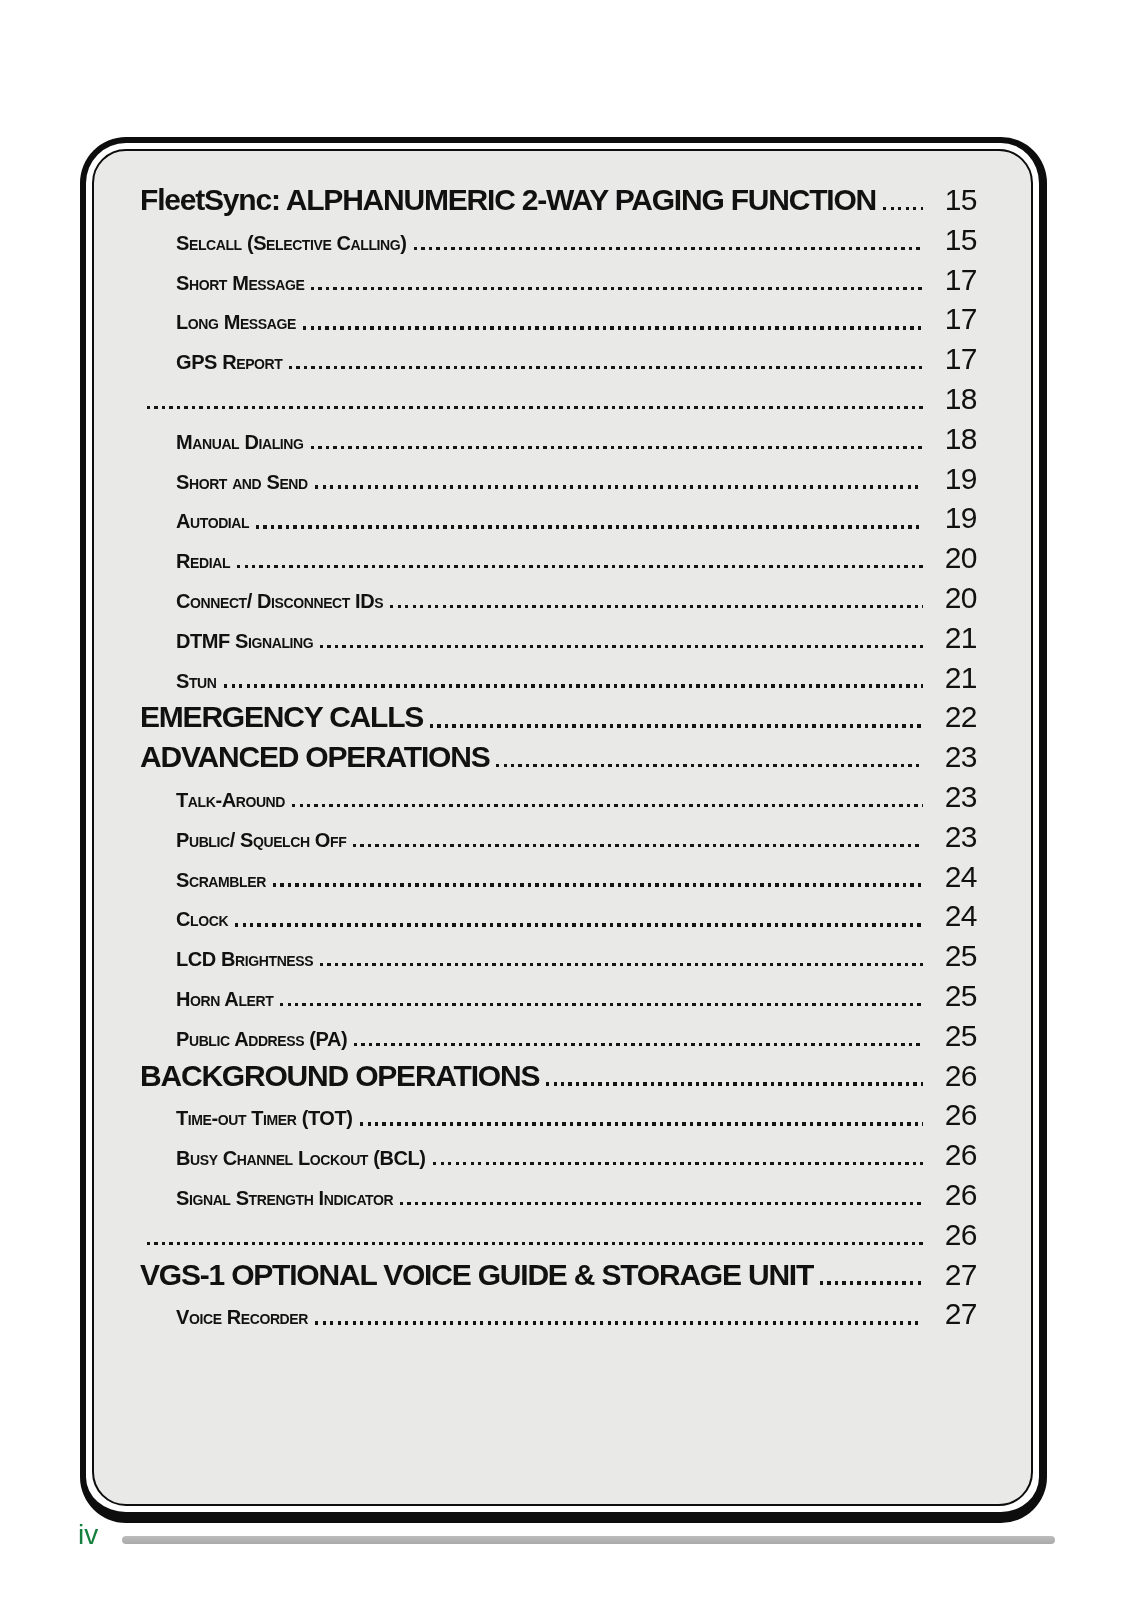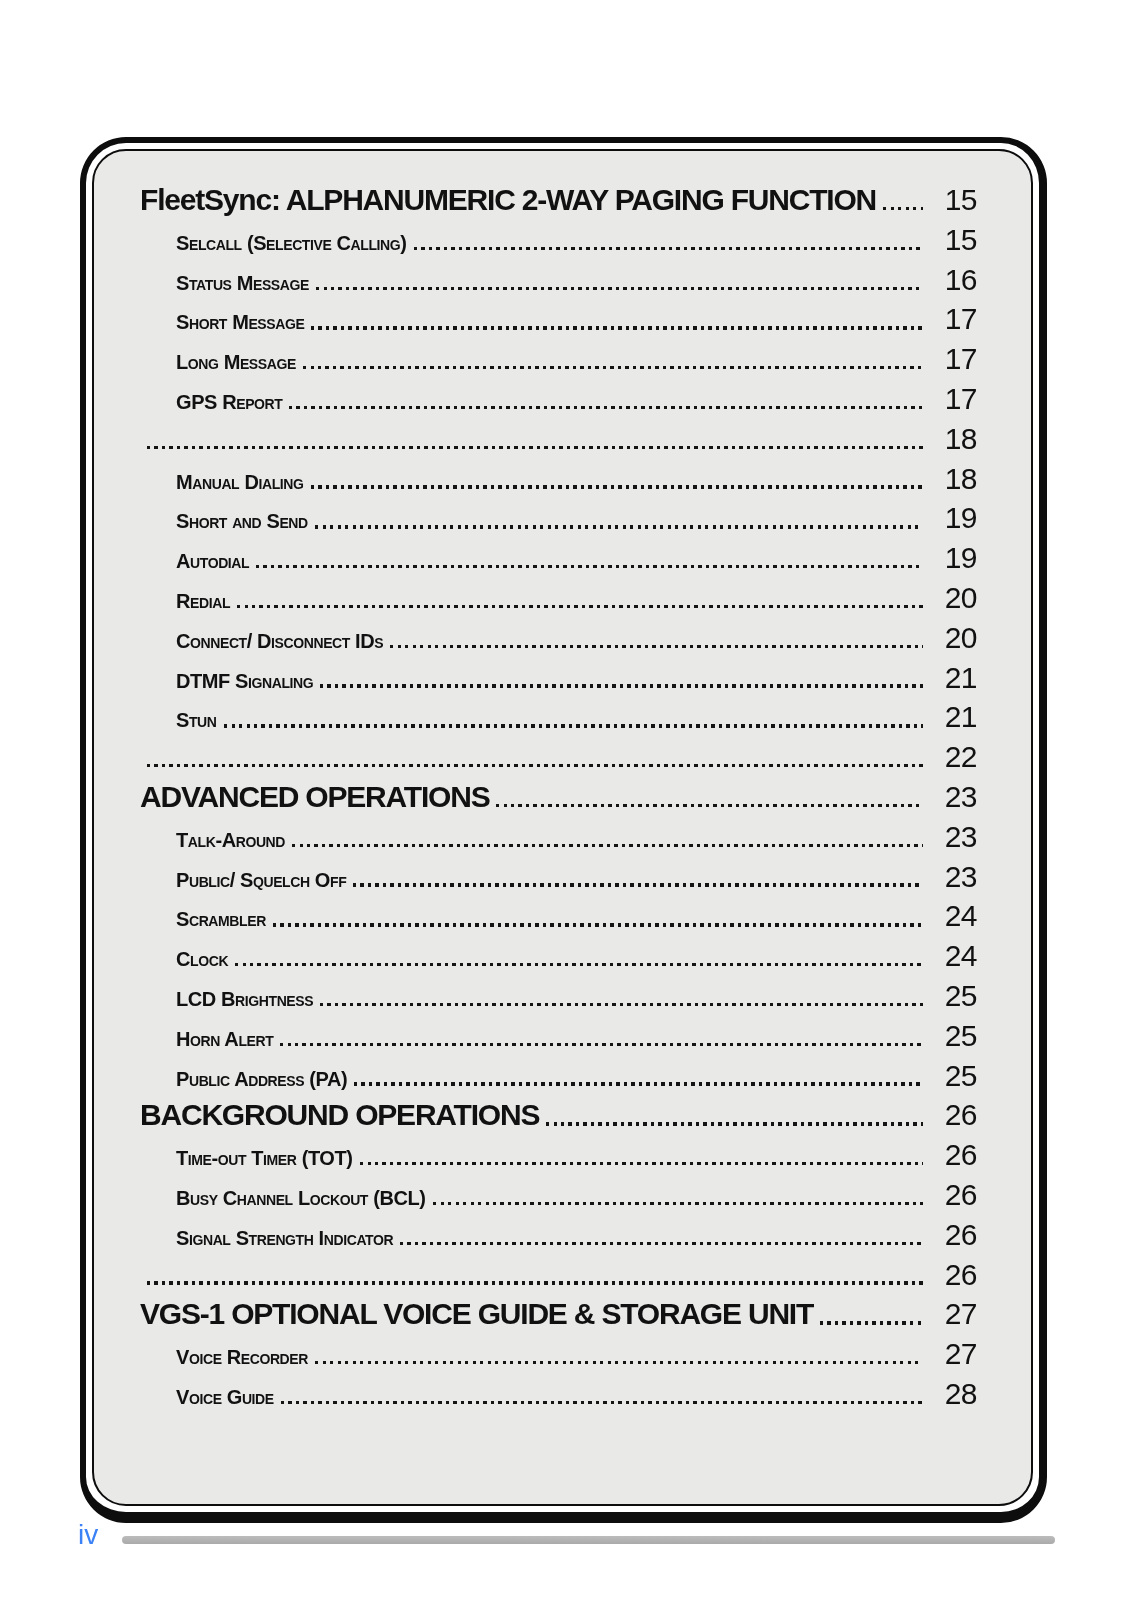--- a/index.html
+++ b/index.html
@@ -88,21 +88,21 @@
     top: 1519px;
     width: 1129px;
     height: 50px;
   }
   .footer .roman {
     position: absolute;
     left: 78px;
     top: 0;
     font-size: 28px;
     font-weight: 400;
-    color: #3b82f6;
+    color: #15803d;
   }
   .footer .rule {
     position: absolute;
     left: 122px;
     top: 17px;
     width: 933px;
     height: 8px;
     border-radius: 4px;
     background: linear-gradient(180deg, #bcbcbc 0%, #aaaaaa 100%);
   }
@@ -119,25 +119,20 @@
     <span class="label">FleetSync: ALPHANUMERIC 2-WAY PAGING FUNCTION</span>
     <span class="leader"></span>
     <span class="page-num">15</span>
   </div>
           <div class="toc-row level2">
     <span class="label">Selcall (Selective Calling)</span>
     <span class="leader"></span>
     <span class="page-num">15</span>
   </div>
           <div class="toc-row level2">
-    <span class="label">Status Message</span>
-    <span class="leader"></span>
-    <span class="page-num">16</span>
-  </div>
-          <div class="toc-row level2">
     <span class="label">Short Message</span>
     <span class="leader"></span>
     <span class="page-num">17</span>
   </div>
           <div class="toc-row level2">
     <span class="label">Long Message</span>
     <span class="leader"></span>
     <span class="page-num">17</span>
   </div>
           <div class="toc-row level2">
@@ -178,20 +173,21 @@
     <span class="label">DTMF Signaling</span>
     <span class="leader"></span>
     <span class="page-num">21</span>
   </div>
           <div class="toc-row level2">
     <span class="label">Stun</span>
     <span class="leader"></span>
     <span class="page-num">21</span>
   </div>
           <div class="toc-row level1">
+    <span class="label">EMERGENCY CALLS</span>
     <span class="leader"></span>
     <span class="page-num">22</span>
   </div>
           <div class="toc-row level1">
     <span class="label">ADVANCED OPERATIONS</span>
     <span class="leader"></span>
     <span class="page-num">23</span>
   </div>
           <div class="toc-row level2">
     <span class="label">Talk-Around</span>
@@ -254,25 +250,20 @@
   </div>
           <div class="toc-row level1">
     <span class="label">VGS-1 OPTIONAL VOICE GUIDE &amp; STORAGE UNIT</span>
     <span class="leader"></span>
     <span class="page-num">27</span>
   </div>
           <div class="toc-row level2">
     <span class="label">Voice Recorder</span>
     <span class="leader"></span>
     <span class="page-num">27</span>
-  </div>
-          <div class="toc-row level2">
-    <span class="label">Voice Guide</span>
-    <span class="leader"></span>
-    <span class="page-num">28</span>
   </div>
         </div>
     </div>
   </div>
 
   <div class="footer">
     <span class="roman">iv</span>
     <div class="rule"></div>
   </div>
 

